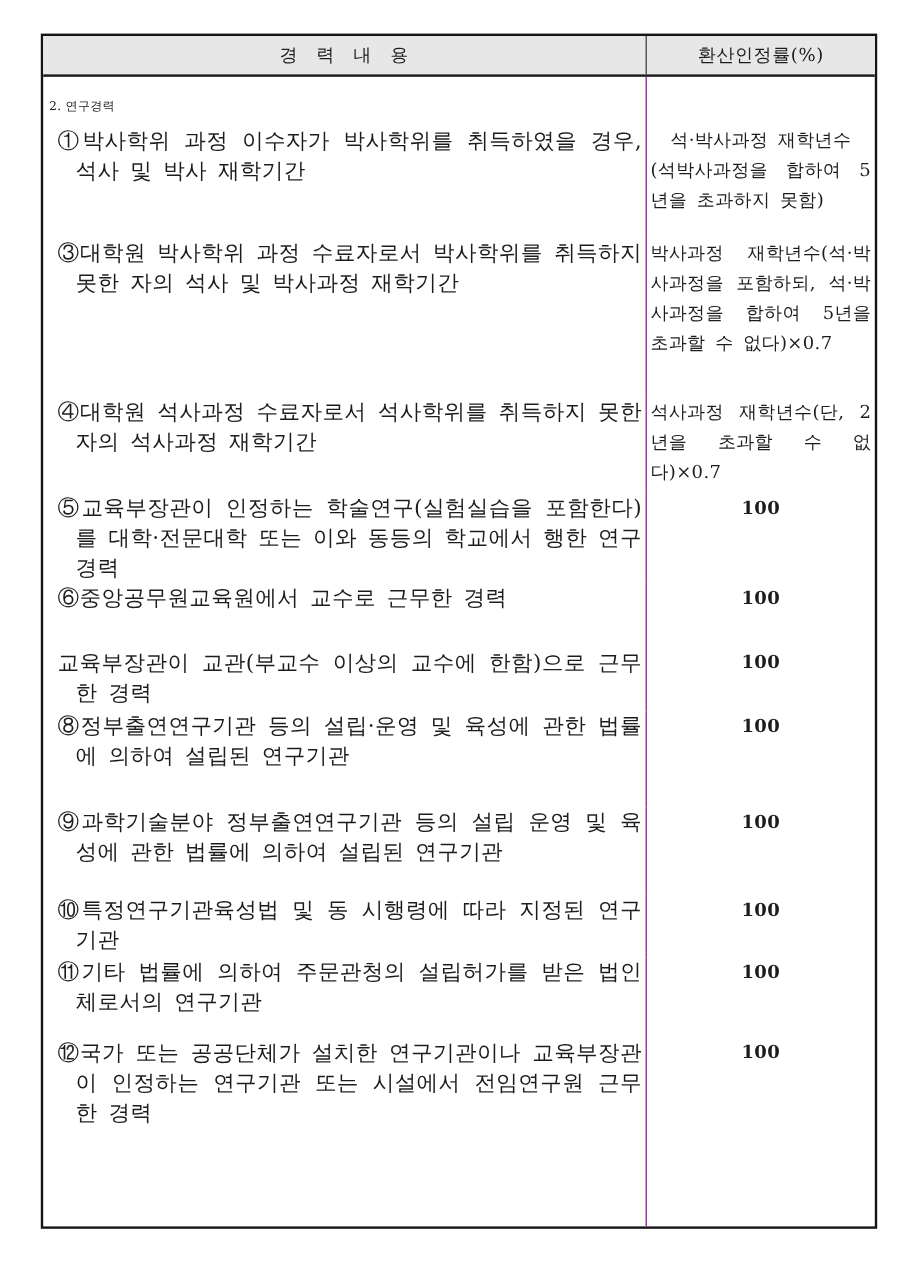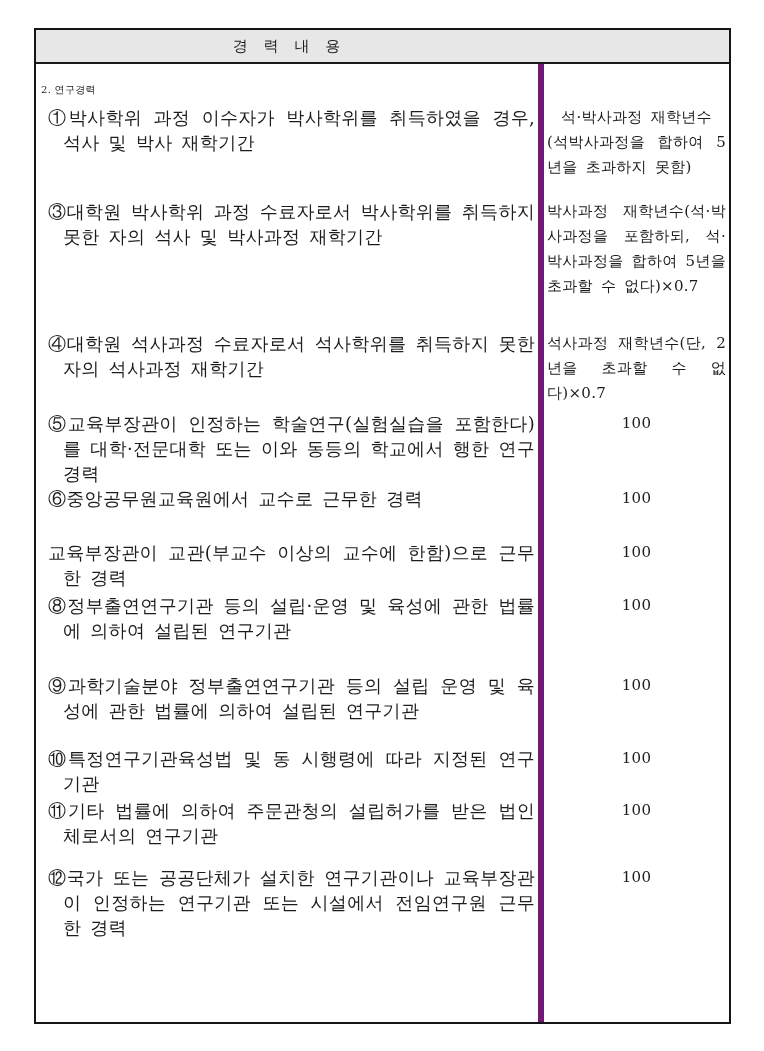--- a/index.html
+++ b/index.html
@@ -68,53 +68,55 @@
     font-size: 18px;
     line-height: 25px;
     letter-spacing: 0.3px;
     word-spacing: 3px;
     text-align: justify;
     padding: 0 3px 0 27px;
     text-indent: -15px;
   }
   .c-right {
     flex: 1;
-    border-left: 6px solid #701a75;
+    border-left: 1px solid #701a75;
     box-sizing: border-box;
     font-size: 15px;
     line-height: 25px;
     letter-spacing: 0.3px;
     word-spacing: 3px;
     padding: 0 3px;
   }
   .section-title-cell {
     width: 502px;
     box-sizing: border-box;
     font-size: 10px;
     line-height: 25px;
     letter-spacing: 0.3px;
     padding: 13px 3px 0 5px;
   }
   .rate-center {
     text-align: center;
+    font-weight: bold;
   }
   .rate-text {
     text-align: justify;
   }
   .rate-main {
     text-align: center;
   }
 </style>
 </head>
 <body>
 
 <div class="doc-table">
 
   <div class="header-row">
     <div class="header-cell-left">경 력 내 용</div>
+    <div class="header-cell-right">환산인정률(%)</div>
   </div>
 
   <div class="body-rows">
 
     <div class="row" style="flex:0 0 41px">
       <div class="section-title-cell">2. 연구경력</div>
       <div class="c-right"></div>
     </div>
 
     <div class="row" style="flex:0 0 94px">

